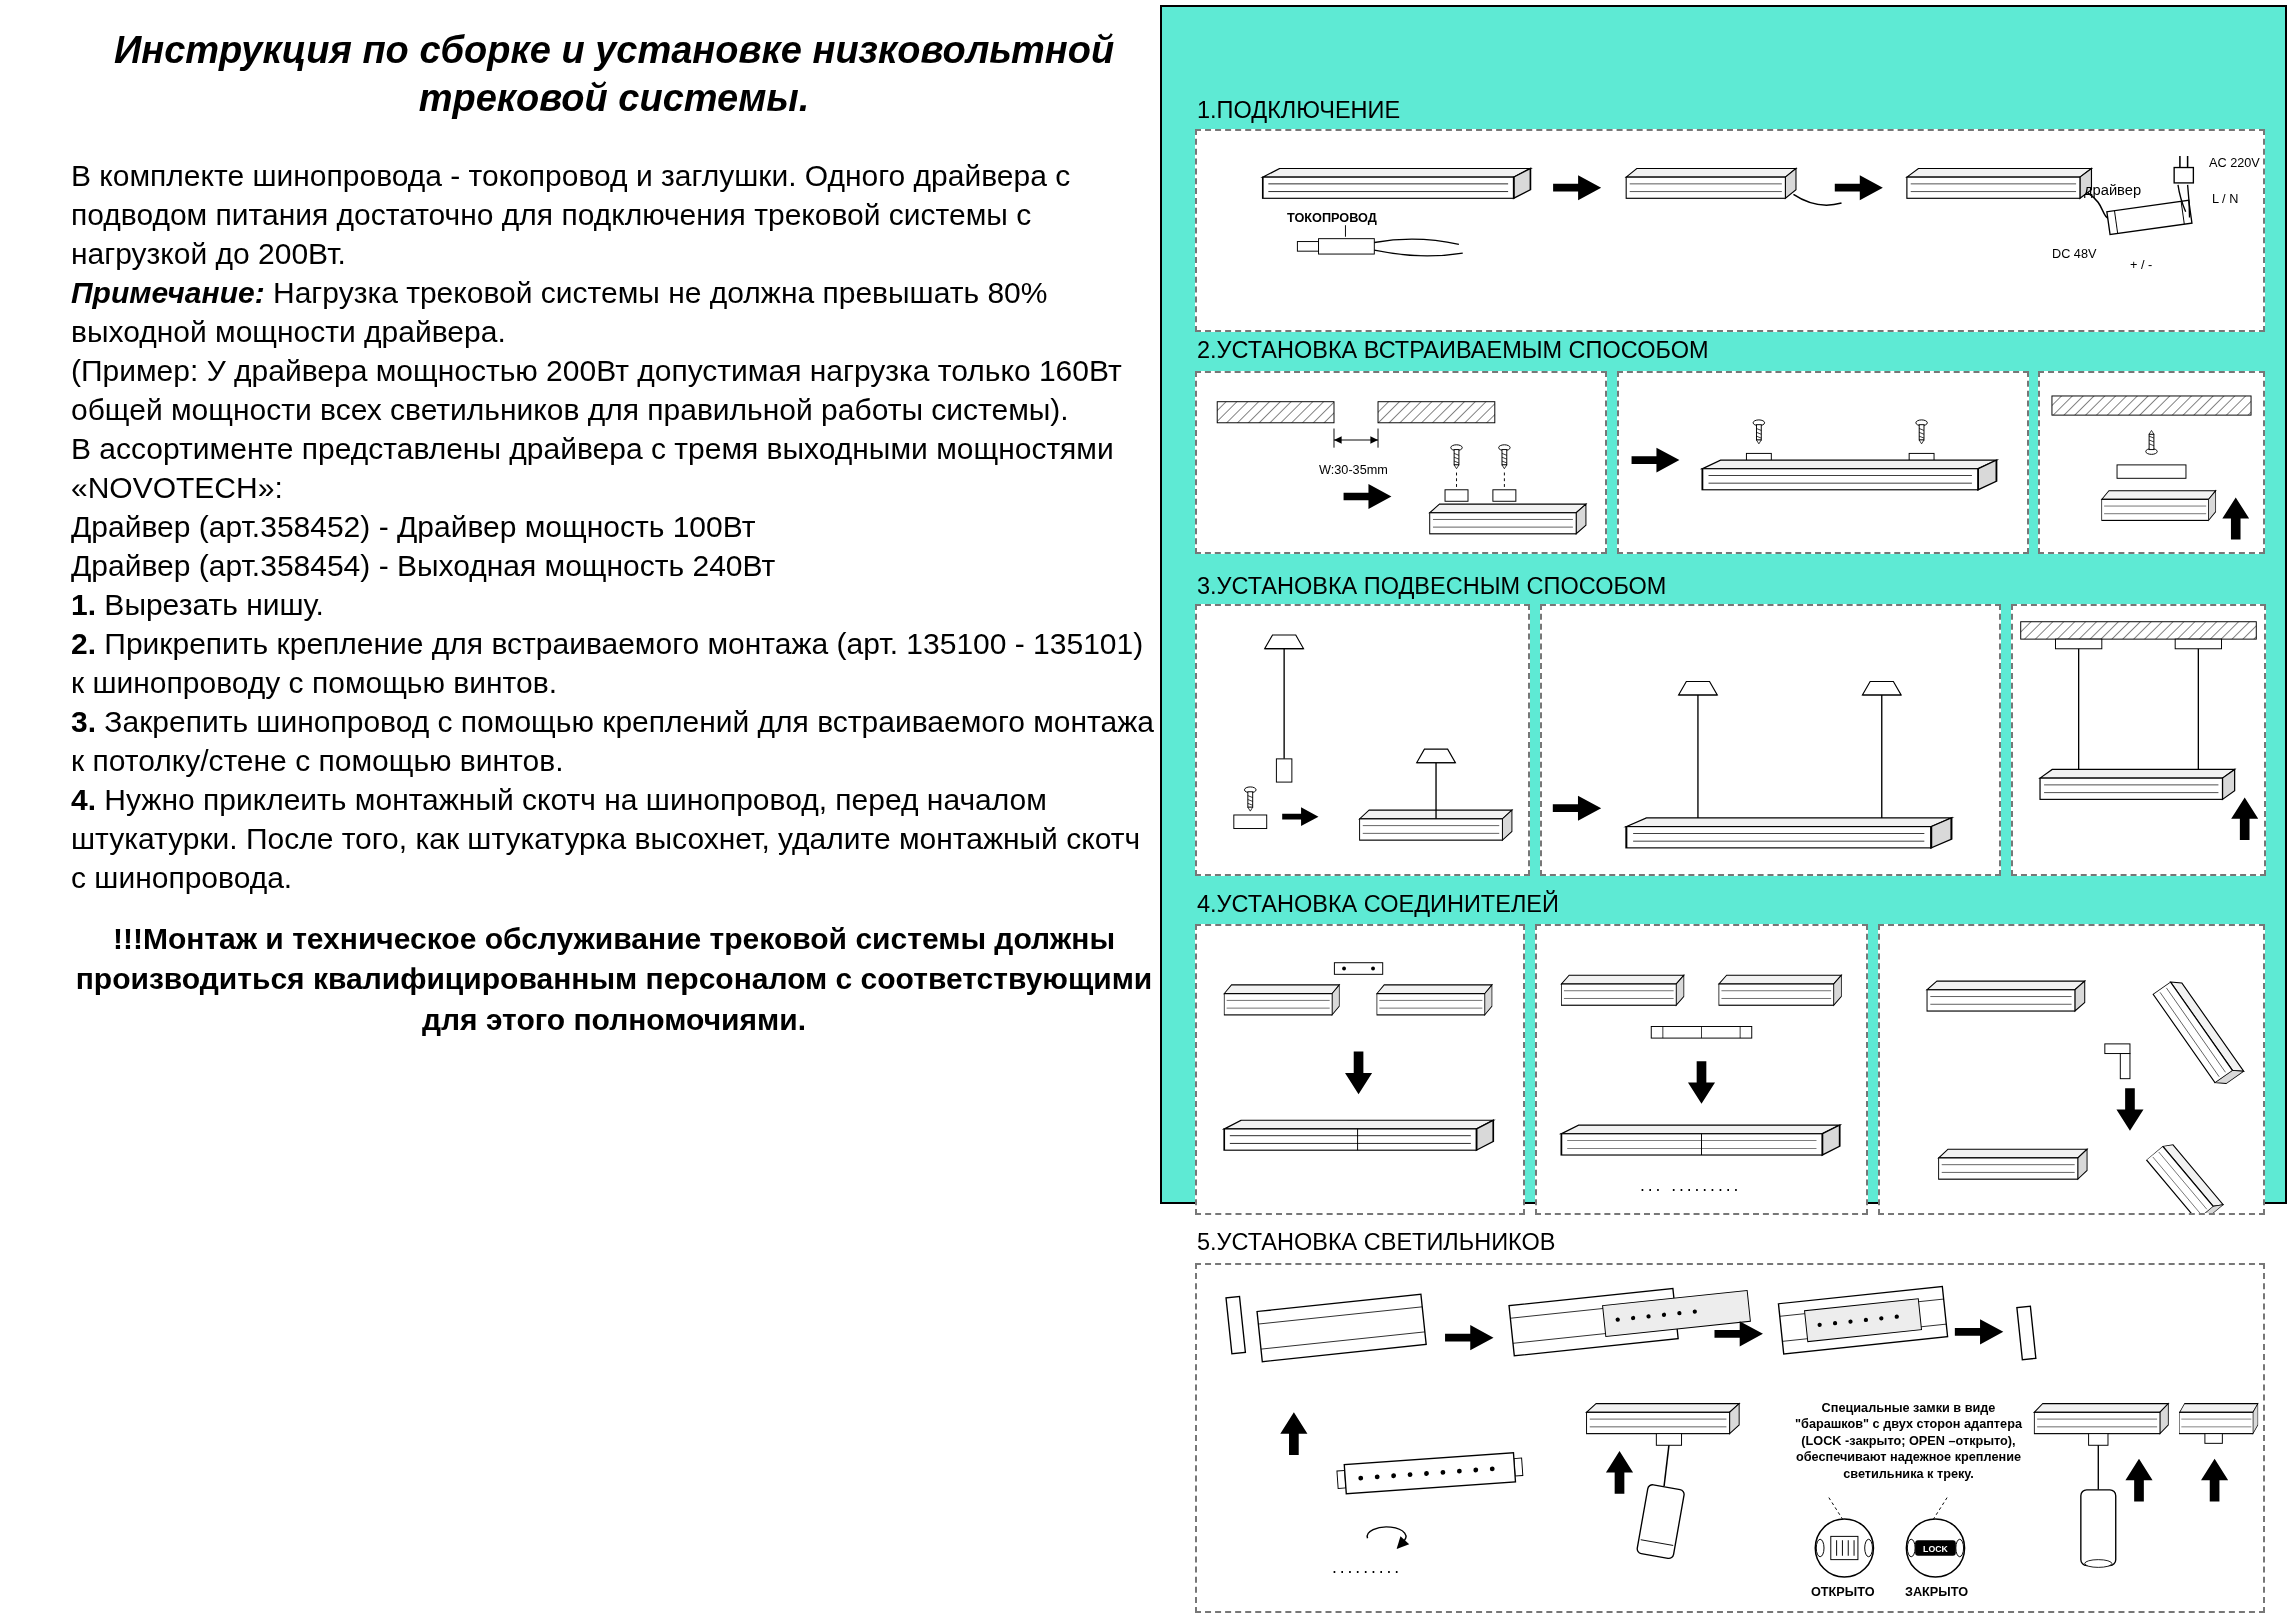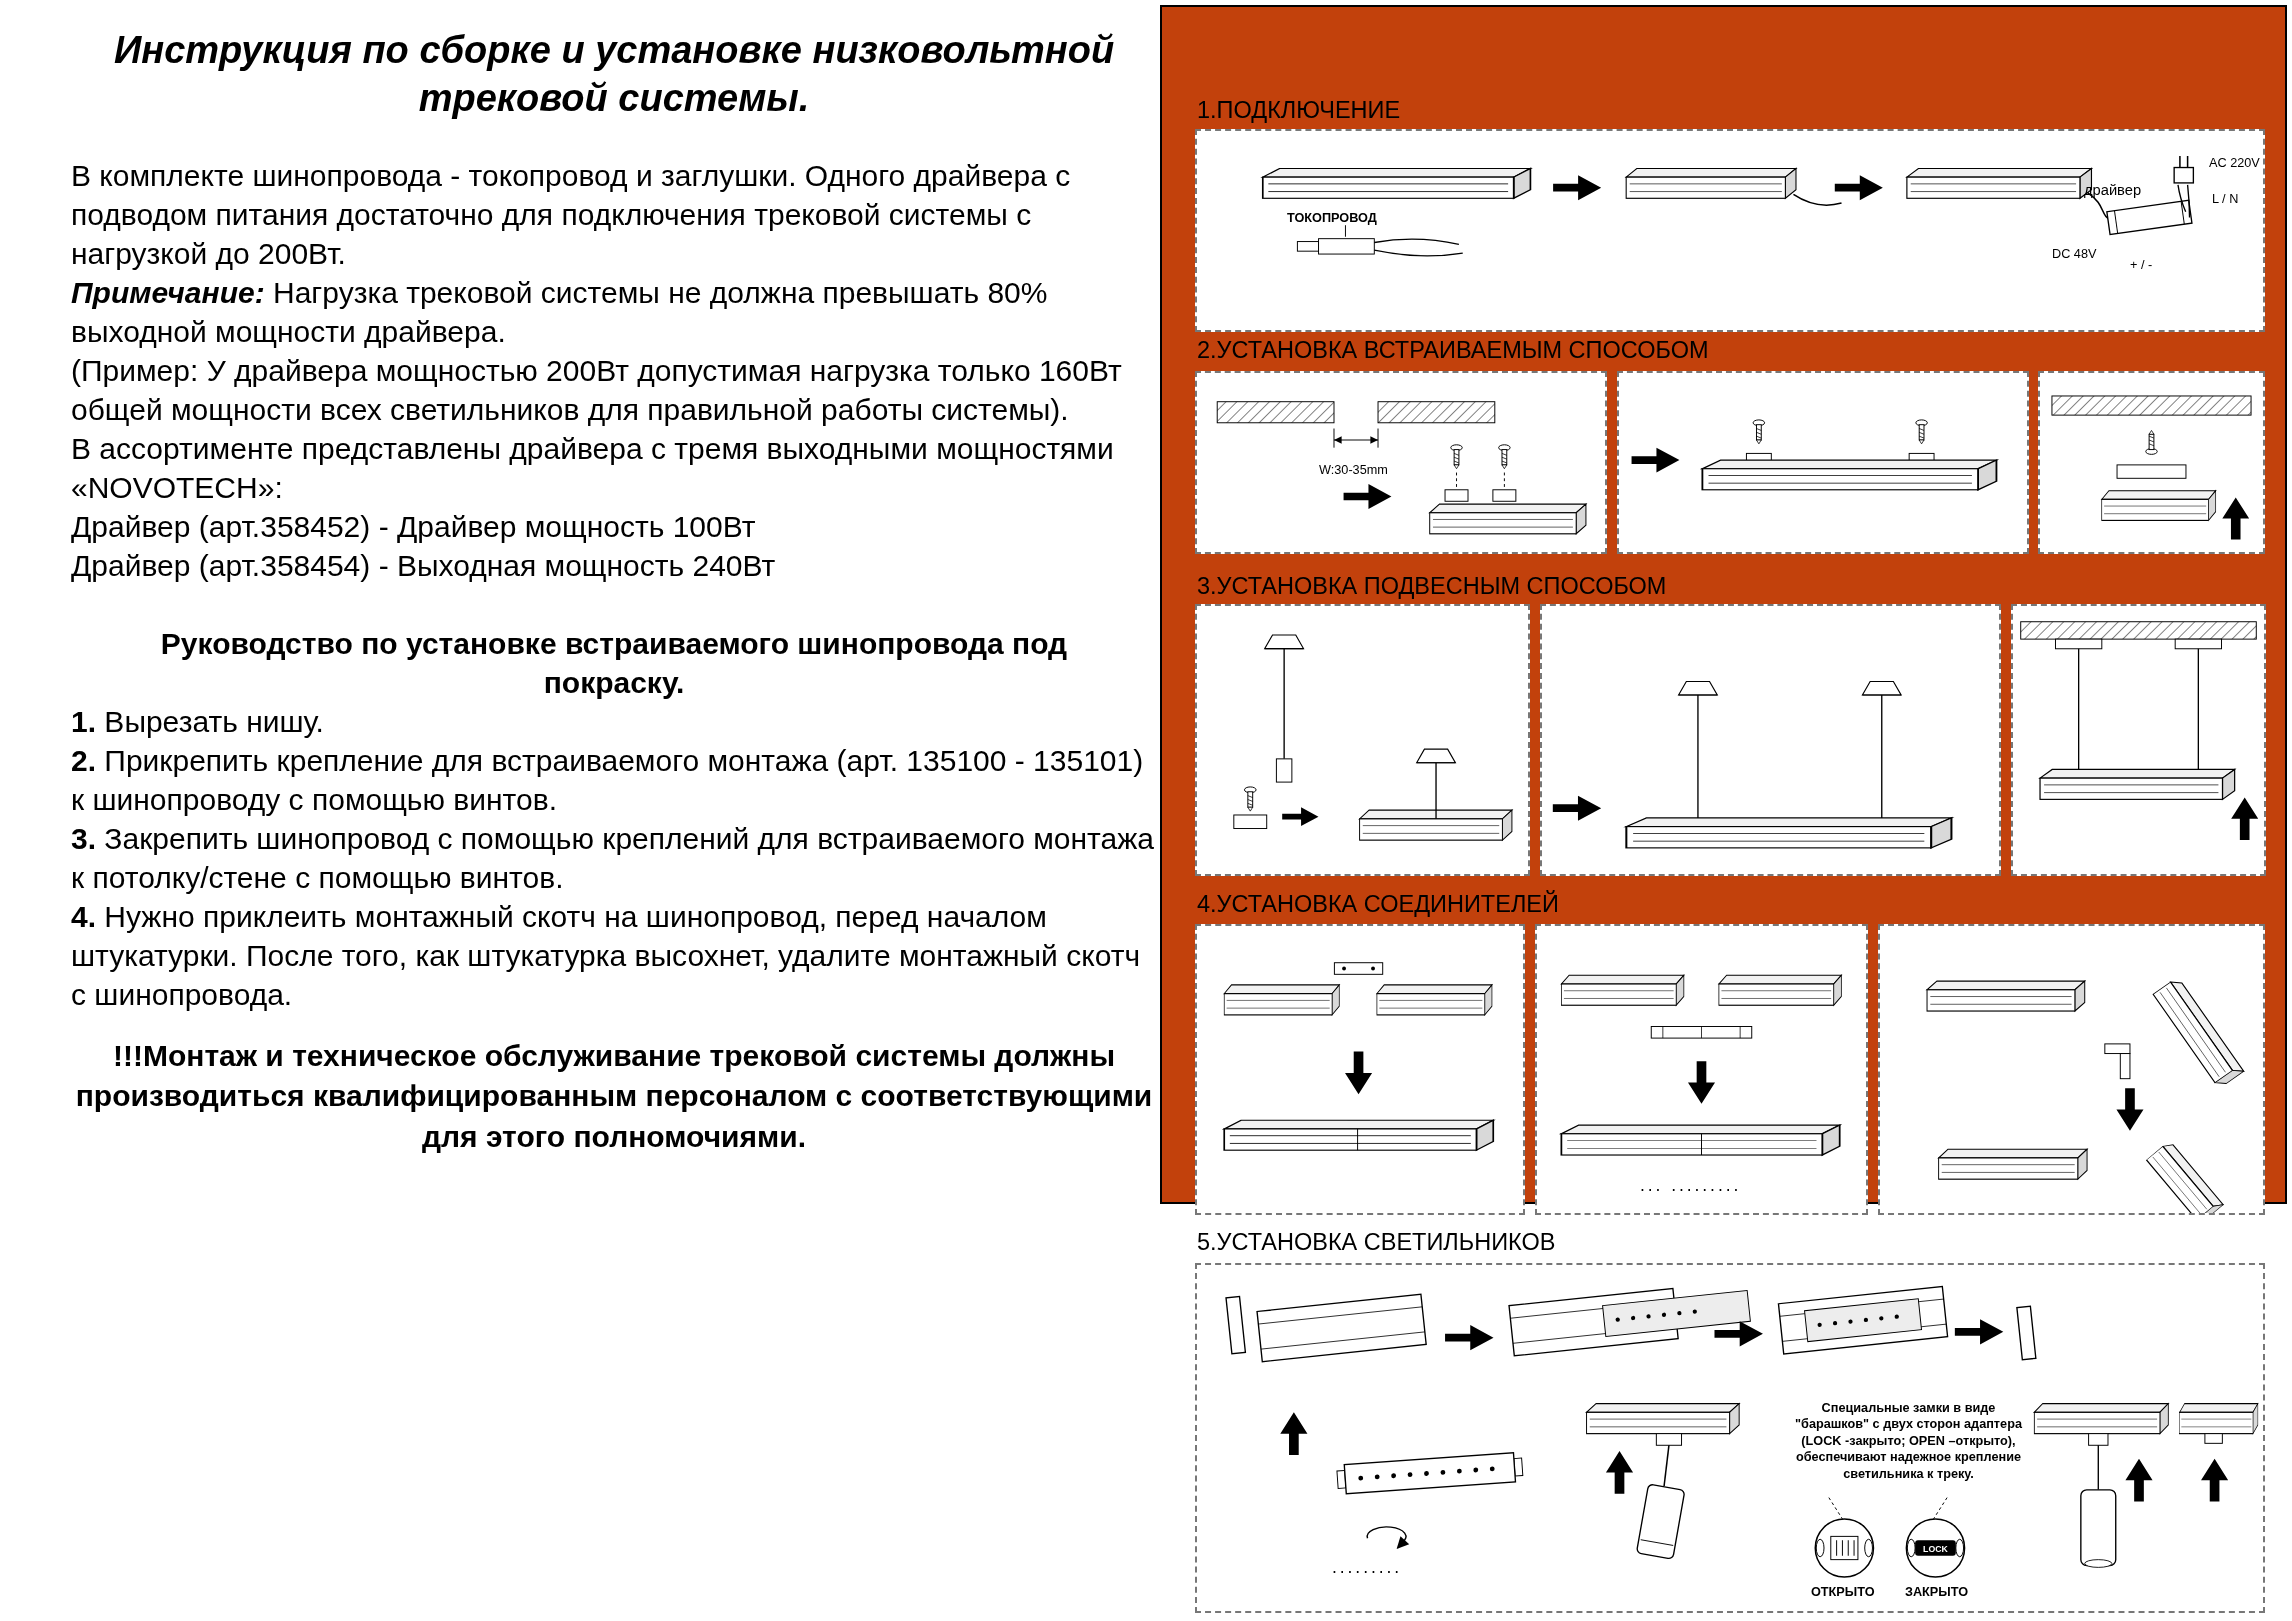--- a/index.html
+++ b/index.html
@@ -12,21 +12,21 @@
   }
   
   .left-col { position: absolute; left: 71px; top: 25.5px; width: 1086px; }
   .doc-title { font-size: 38px; font-weight: bold; font-style: italic; text-align: center; line-height: 1.28; margin: 0 0 33px; }
   .body-p { font-size: 30px; line-height: 1.3; margin: 0; }
   .bi { font-weight: bold; font-style: italic; }
   .step-num { font-weight: bold; }
   .guide-title { font-size: 30px; font-weight: bold; text-align: center; line-height: 1.3; margin: 39px 29px 0; }
   .warning { font-size: 30px; font-weight: bold; text-align: center; line-height: 1.35; margin: 22px 0 0; }
   
-  .rpanel { position: absolute; left: 1160px; top: 4.9px; width: 1127px; height: 1199px; border: 2.9px solid #000; background: #c2410c; }
+  .rpanel { position: absolute; left: 1160px; top: 4.9px; width: 1127px; height: 1199px; border: 2.9px solid #000; background: #5eead4; }
   .sec-title { position: absolute; left: 35px; font-size: 23.5px; white-space: nowrap; }
   .dbox { position: absolute; border: 2px dashed #777; background: #fff; }
   .art { position: absolute; left: 0; top: 0; width: 100%; height: 100%; }
   .lbl { position: absolute; font-size: 13.7px; white-space: nowrap; }
   .lbl.b { font-weight: bold; font-size: 12.7px; }
   .lbl.s { font-size: 12.7px; }
   .note-box { position: absolute; font-size: 12.7px; font-weight: bold; text-align: center; line-height: 1.3; }
   .dots { position: absolute; font-size: 17.6px; letter-spacing: 2.9px; white-space: nowrap; }
   svg { display: block; }
 </style>
@@ -69,21 +69,20 @@
 </svg>
 
 <div class="left-col">
   <h1 class="doc-title">Инструкция по сборке и установке низковольтной трековой системы.</h1>
   <p class="body-p">В комплекте шинопровода - токопровод и заглушки. Одного драйвера с подводом питания достаточно для подключения трековой системы с нагрузкой до 200Вт.</p>
   <p class="body-p"><b class="bi">Примечание:</b><span> Нагрузка трековой системы не должна превышать 80% выходной мощности драйвера.</span></p>
   <p class="body-p">(Пример: У драйвера мощностью 200Вт допустимая нагрузка только 160Вт общей мощности всех светильников для правильной работы системы).</p>
   <p class="body-p">В ассортименте представлены драйвера с тремя выходными мощностями «NOVOTECH»:</p>
   <p class="body-p">Драйвер (арт.358452) - Драйвер мощность 100Вт</p>
   <p class="body-p">Драйвер (арт.358454) - Выходная мощность 240Вт</p>
-  <h2 class="guide-title">Руководство по установке встраиваемого шинопровода под покраску.</h2>
   <p class="body-p"><b class="step-num">1.</b><span> Вырезать нишу.</span></p>
   <p class="body-p"><b class="step-num">2.</b><span> Прикрепить крепление для встраиваемого монтажа (арт. 135100 - 135101) к шинопроводу с помощью винтов.</span></p>
   <p class="body-p"><b class="step-num">3.</b><span> Закрепить шинопровод с помощью креплений для встраиваемого монтажа к потолку/стене с помощью винтов.</span></p>
   <p class="body-p"><b class="step-num">4.</b><span> Нужно приклеить монтажный скотч на шинопровод, перед началом штукатурки. После того, как штукатурка высохнет, удалите монтажный скотч с шинопровода.</span></p>
   <p class="warning">!!!Монтаж и техническое обслуживание трековой системы должны производиться квалифицированным персоналом с соответствующими для этого полномочиями.</p>
 </div>
 
 <div class="rpanel">
 
   <div class="sec-title" style="top:90px">1.ПОДКЛЮЧЕНИЕ</div>

